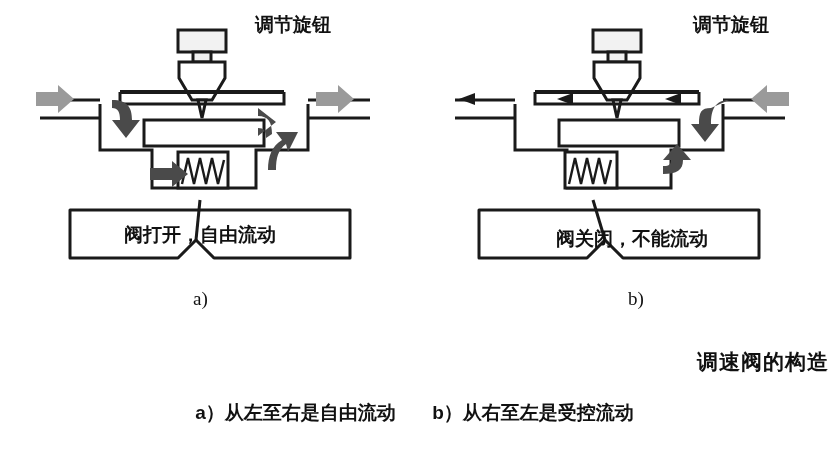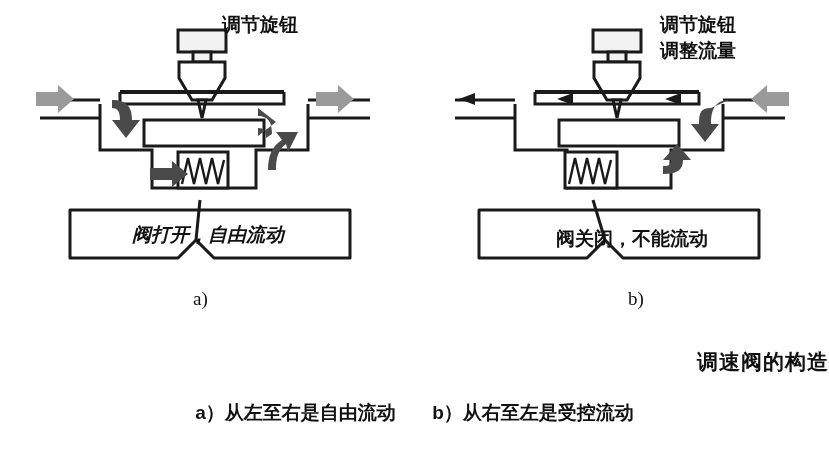--- a/index.html
+++ b/index.html
@@ -31,33 +31,34 @@
   .panel-b { left: 415px; }
 
   .label-block {
     position: absolute;
     text-align: center;
     font-weight: bold;
     font-size: 19px;
     line-height: 26px;
     color: #111;
     white-space: nowrap;
+    margin-left: 33px;
   }
   .knob-label-a { left: 222px; top: 12px; }
   .knob-label-b { left: 660px; top: 12px; }
 
   .callout-text {
     position: absolute;
     font-size: 19px;
     font-weight: bold;
     color: #111;
     white-space: nowrap;
     text-align: center;
   }
-  .callout-a { left: 88px; top: 222px; width: 240px; font-style: italic; }
+  .callout-a { left: 80px; top: 222px; width: 240px; }
   .callout-b { left: 512px; top: 226px; width: 240px; }
 
   .fig-letter {
     position: absolute;
     font-size: 19px;
     color: #111;
     font-family: "Liberation Serif", serif;
   }
   .fig-a { left: 193px; top: 288px; }
   .fig-b { left: 628px; top: 288px; }
@@ -185,21 +186,20 @@
 
       <g>
         <path d="M64 210 L344 210 L344 258 L208 258 L190 240 L172 258 L64 258 Z" fill="#ffffff" stroke="#1a1a1a" stroke-width="3" stroke-linejoin="round"></path>
         <path d="M190 240 L178 200" stroke="#1a1a1a" stroke-width="3" fill="none"></path>
       </g>
     </svg>
   </div>
 
   <div class="label-block knob-label-b">
     <div>调节旋钮</div>
-    <div>调整流量</div>
   </div>
 
   <div class="callout-text callout-b">阀关闭，不能流动</div>
   <div class="fig-letter fig-b">b)</div>
 
   <div class="caption-title">调速阀的构造</div>
   <div class="caption-sub">
     <span>a）从左至右是自由流动</span>
     <span class="gap"></span>
     <span>b）从右至左是受控流动</span>

